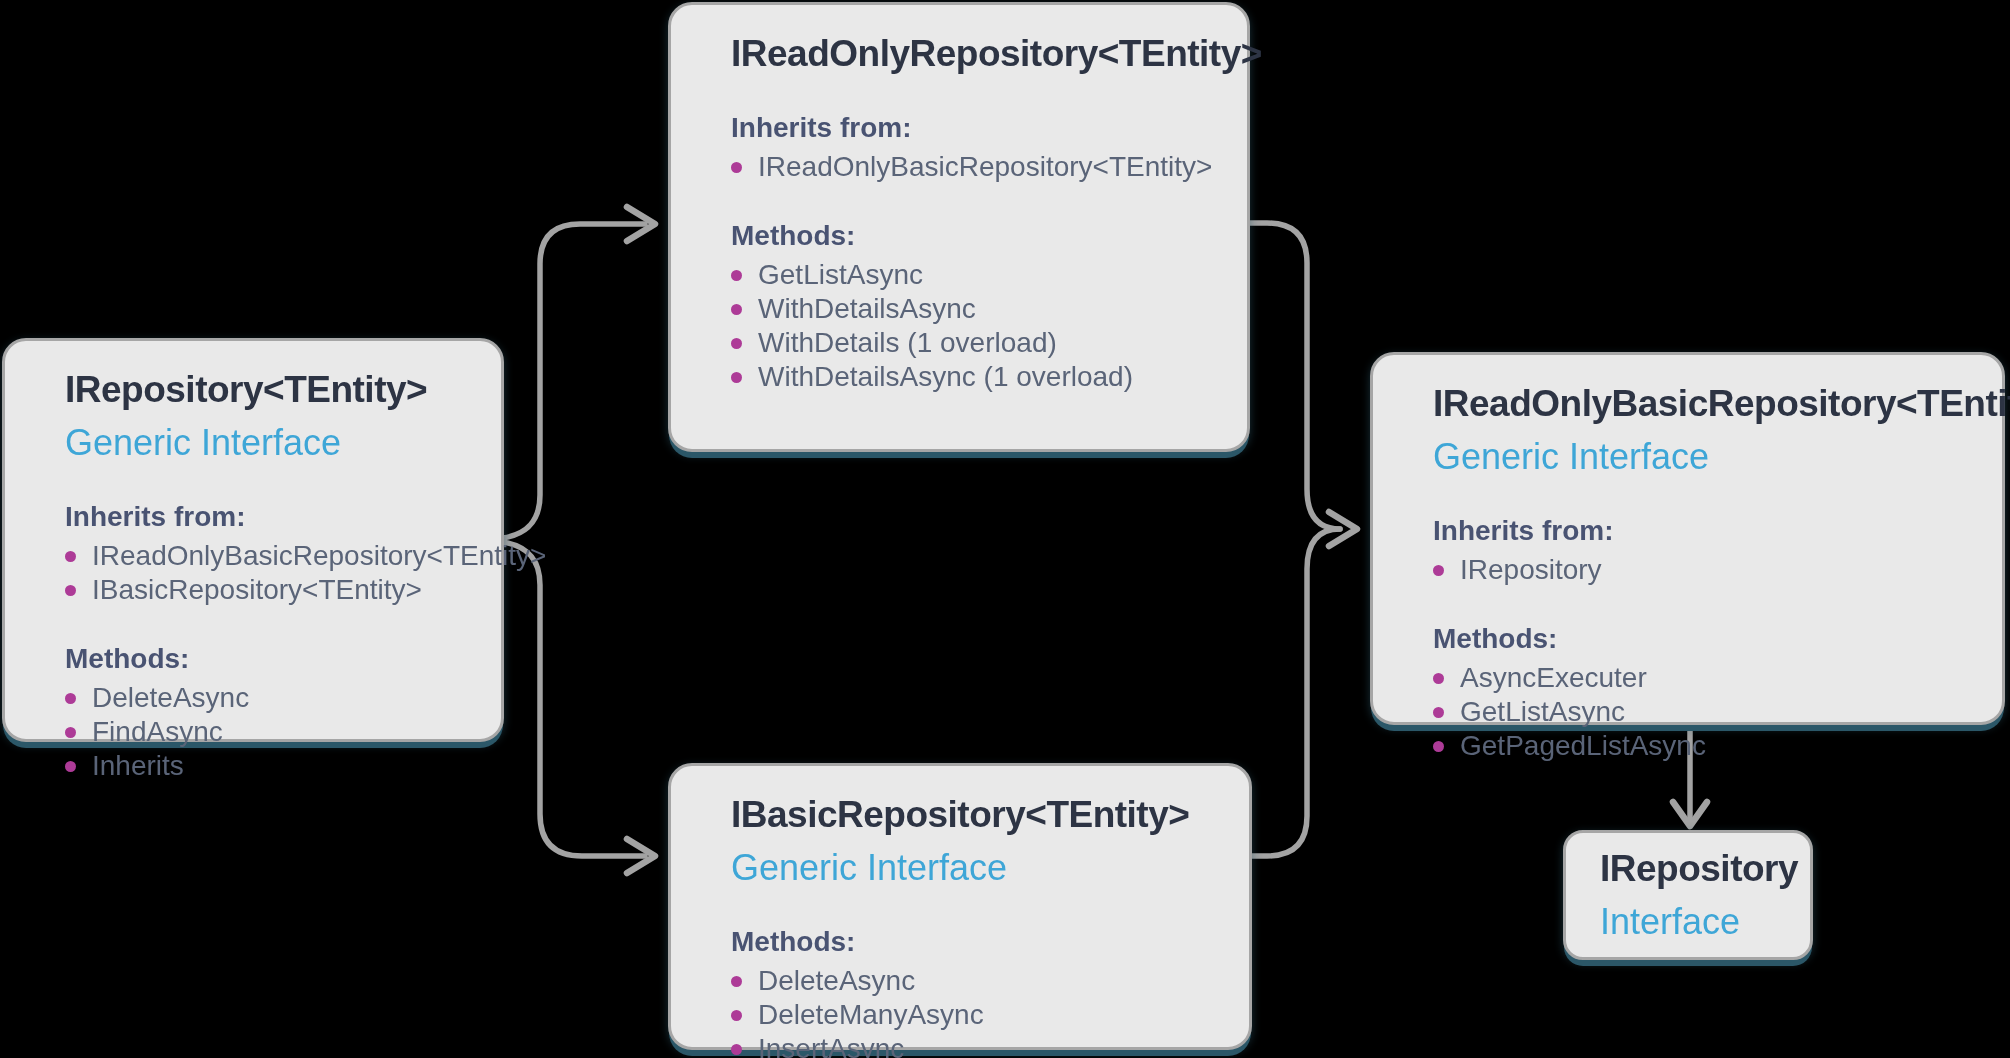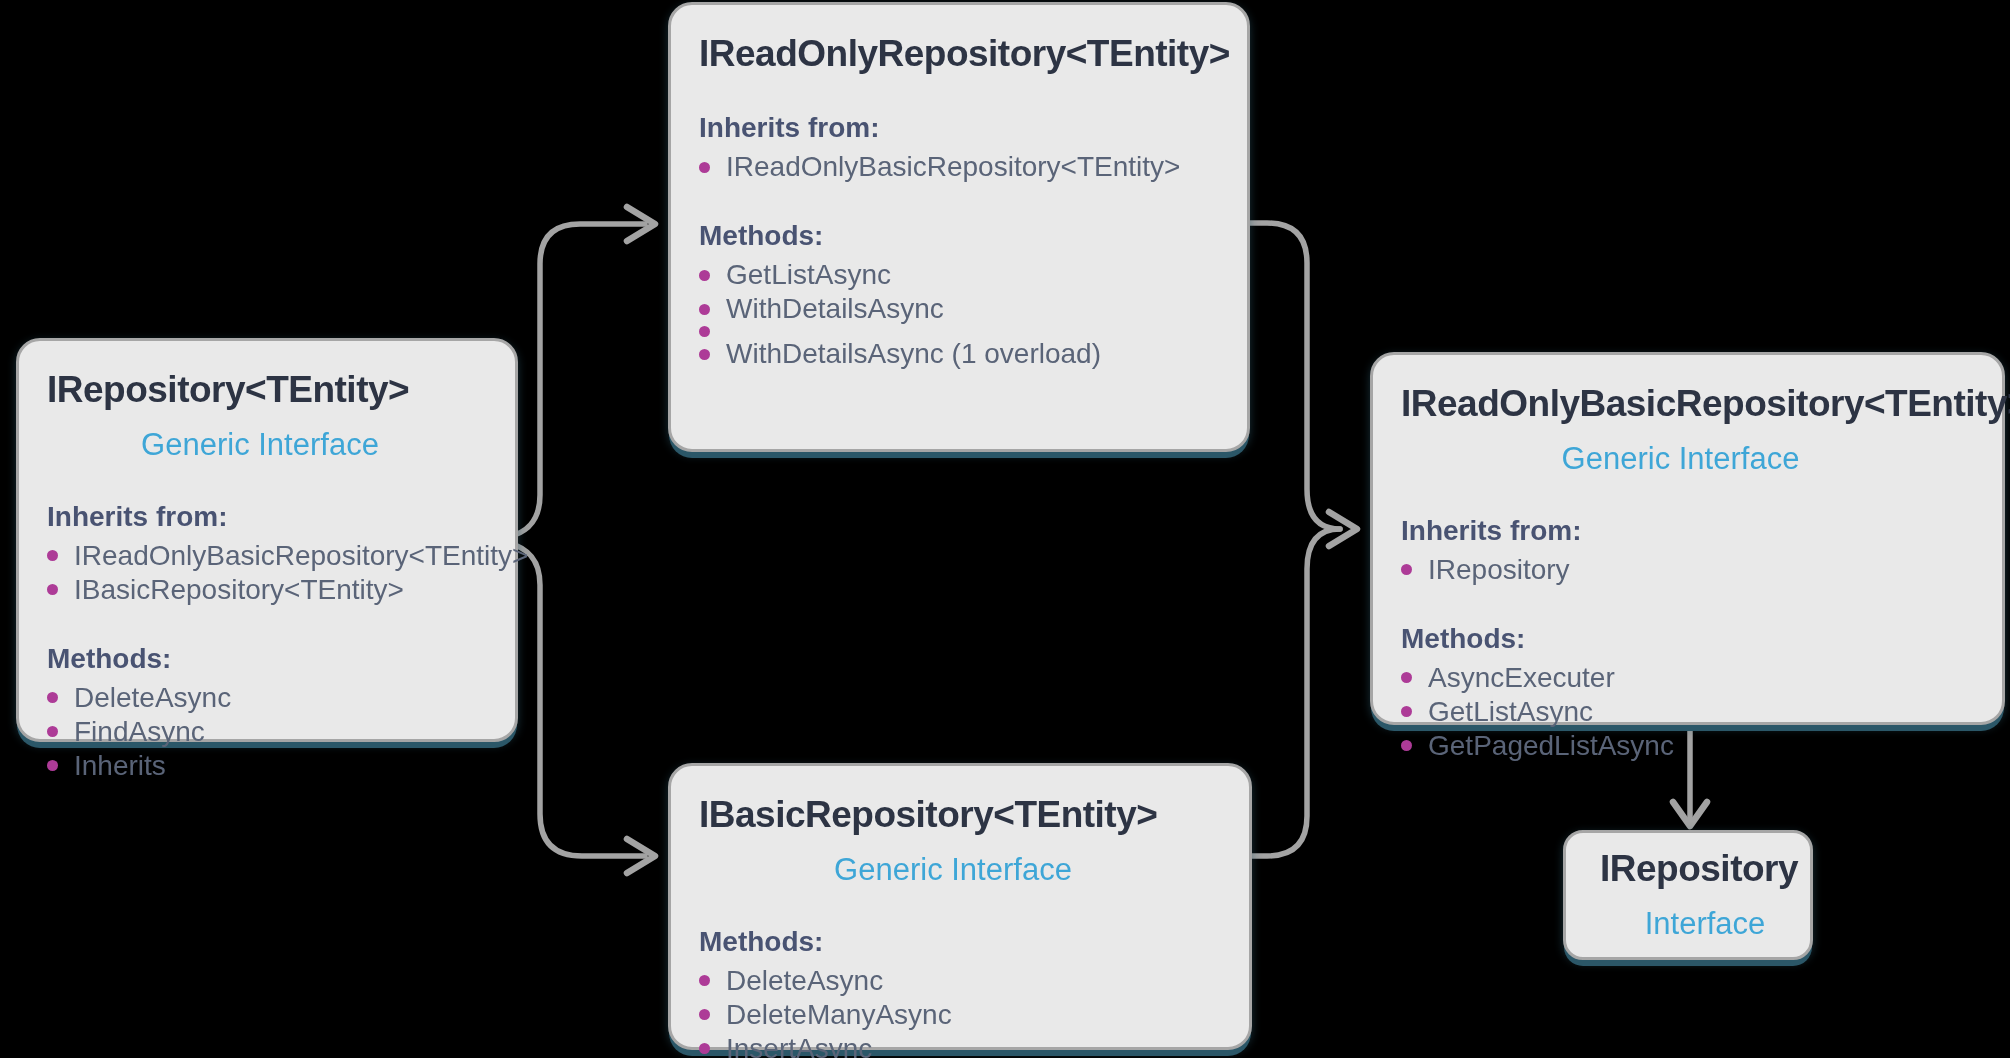--- a/index.html
+++ b/index.html
@@ -24,28 +24,28 @@
   }
   .wires{position:absolute;left:0;top:0;width:2010px;height:1058px;}
   .node{
     position:absolute;
     box-sizing:border-box;
     background:var(--box-fill);
     border:3px solid var(--box-border);
     border-radius:24px;
     box-shadow:0 7px 0 -1px var(--box-shadow), 0 3px 10px rgba(43,87,104,.55);
   }
-  .node-inner{padding:26px 42px 18px 28px;}
+  .node-inner{padding:26px 42px 18px 60px;}
   .node-title{
     font-size:37px;font-weight:bold;color:var(--title);
     letter-spacing:-0.5px;line-height:1.22;
   }
   .node-subtitle{
-    font-size:31px;color:var(--subtitle-blue);
-    margin-top:14px;line-height:1.25;text-align:center;
+    font-size:36px;color:var(--subtitle-blue);
+    margin-top:8px;line-height:1.25;
   }
   .node-subtitle:empty{display:none;}
   .section{margin-top:34px;}
   .section-label{
     font-size:28px;font-weight:bold;color:var(--section);line-height:1.25;
   }
   .items{margin-top:5px;}
   .item{
     display:flex;align-items:baseline;
     font-size:28px;color:var(--item);line-height:34px;
@@ -78,21 +78,21 @@
       <path d="M 1250 223 L 1267 223 Q 1307 223 1307 263 L 1307 489 Q 1307 529 1340 529"></path>
 
       <path d="M 1252 856 L 1267 856 Q 1307 856 1307 816 L 1307 569 Q 1307 529 1340 529"></path>
       <path stroke-width="6.5" d="M 1329 512 L 1357 529 L 1329 546"></path>
 
       <path d="M 1690 727 L 1690 818"></path>
       <path stroke-width="6.5" d="M 1673 802 L 1690 826 L 1707 802"></path>
     </g>
   </svg>
 
-  <div class="node" style="left:16px;top:338px;width:502px;height:404px;">
+  <div class="node" style="left:2px;top:338px;width:502px;height:404px;">
     <div class="node-inner">
       <div class="node-title">IRepository&lt;TEntity&gt;</div>
       <div class="node-subtitle">Generic Interface</div>
       <div class="node-sections">
           <div class="section">
             <div class="section-label">Inherits from:</div>
             <div class="items">
               <div class="item">
                 <span class="dot"></span>
                 <span class="item-text">IReadOnlyBasicRepository&lt;TEntity&gt;</span>
@@ -144,20 +144,21 @@
               <div class="item">
                 <span class="dot"></span>
                 <span class="item-text">GetListAsync</span>
               </div>
               <div class="item">
                 <span class="dot"></span>
                 <span class="item-text">WithDetailsAsync</span>
               </div>
               <div class="item">
                 <span class="dot"></span>
+                <span class="item-text">WithDetails (1 overload)</span>
               </div>
               <div class="item">
                 <span class="dot"></span>
                 <span class="item-text">WithDetailsAsync (1 overload)</span>
               </div>
             </div>
           </div>
         </div>
     </div>
   </div>

